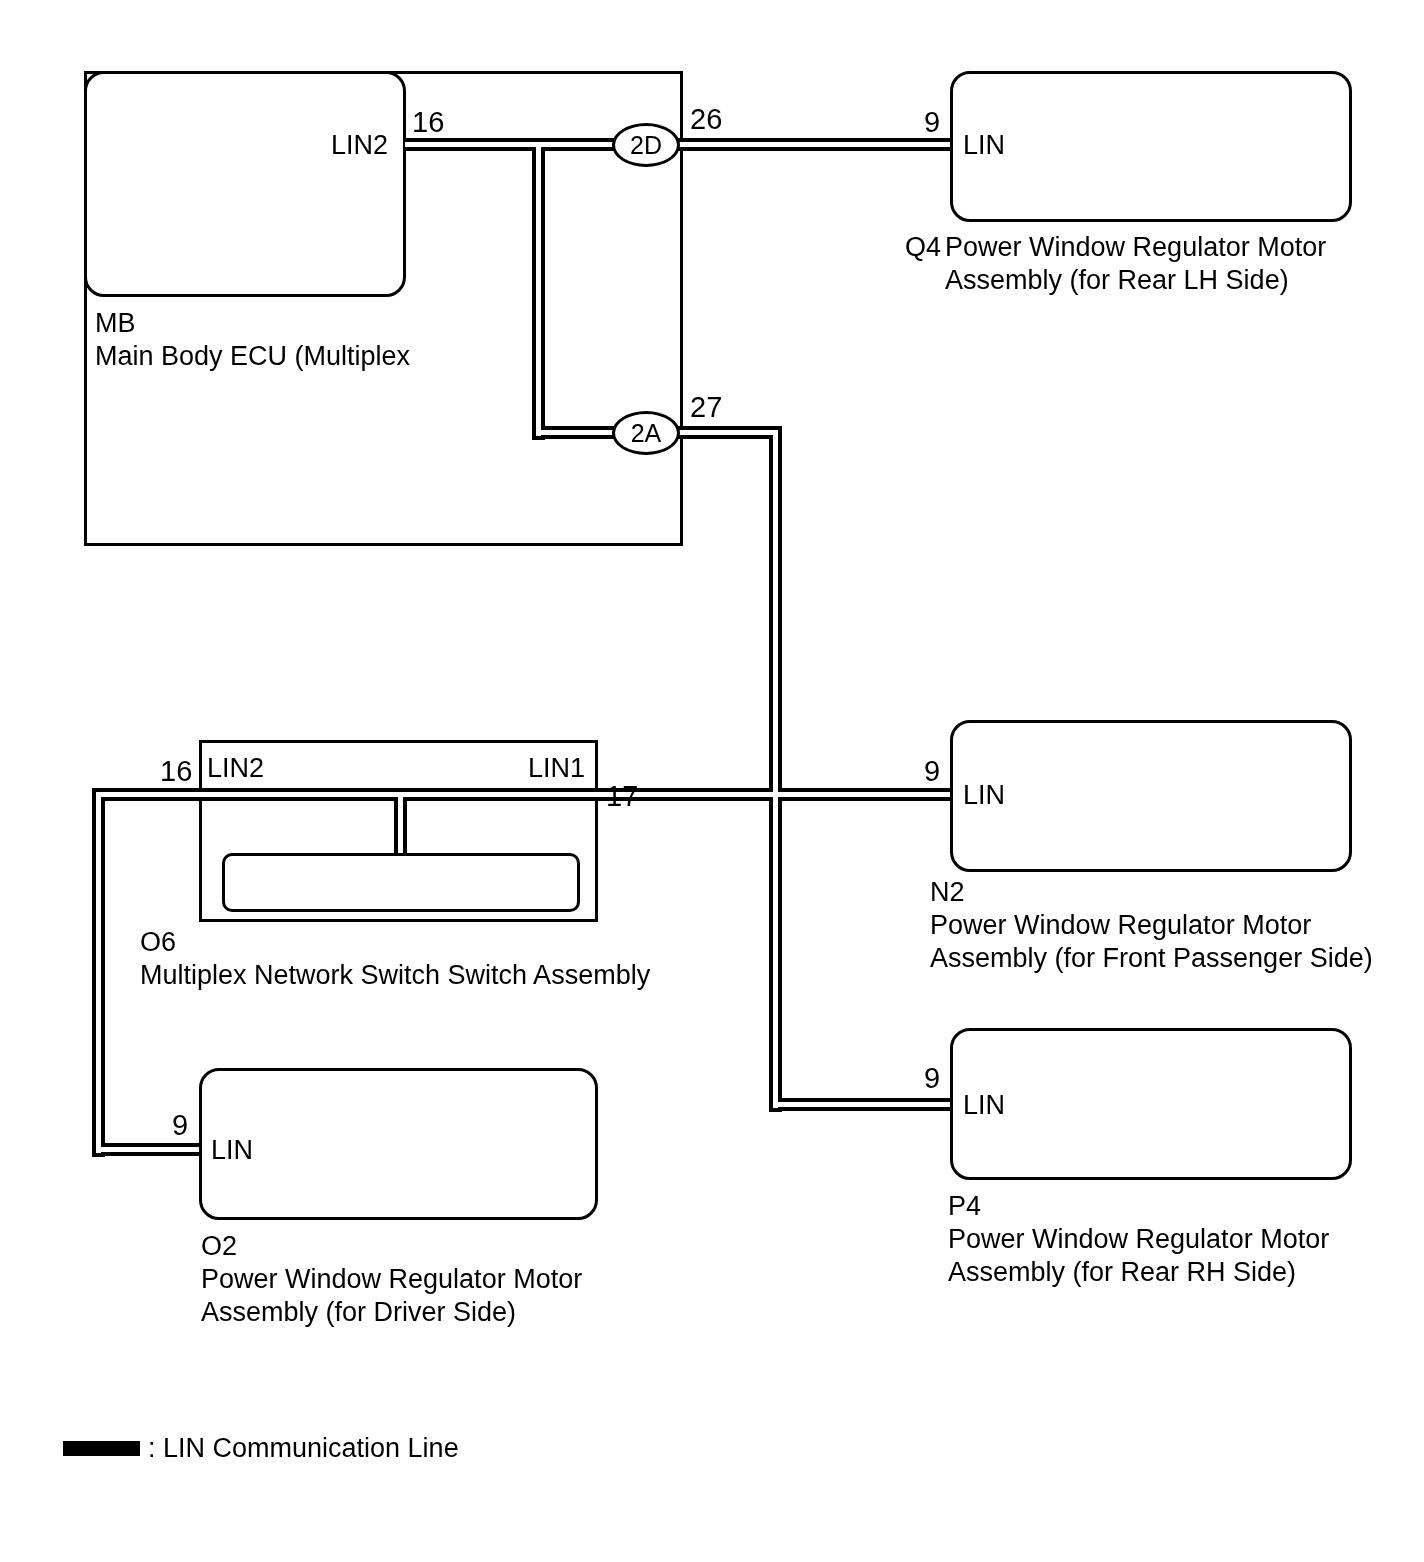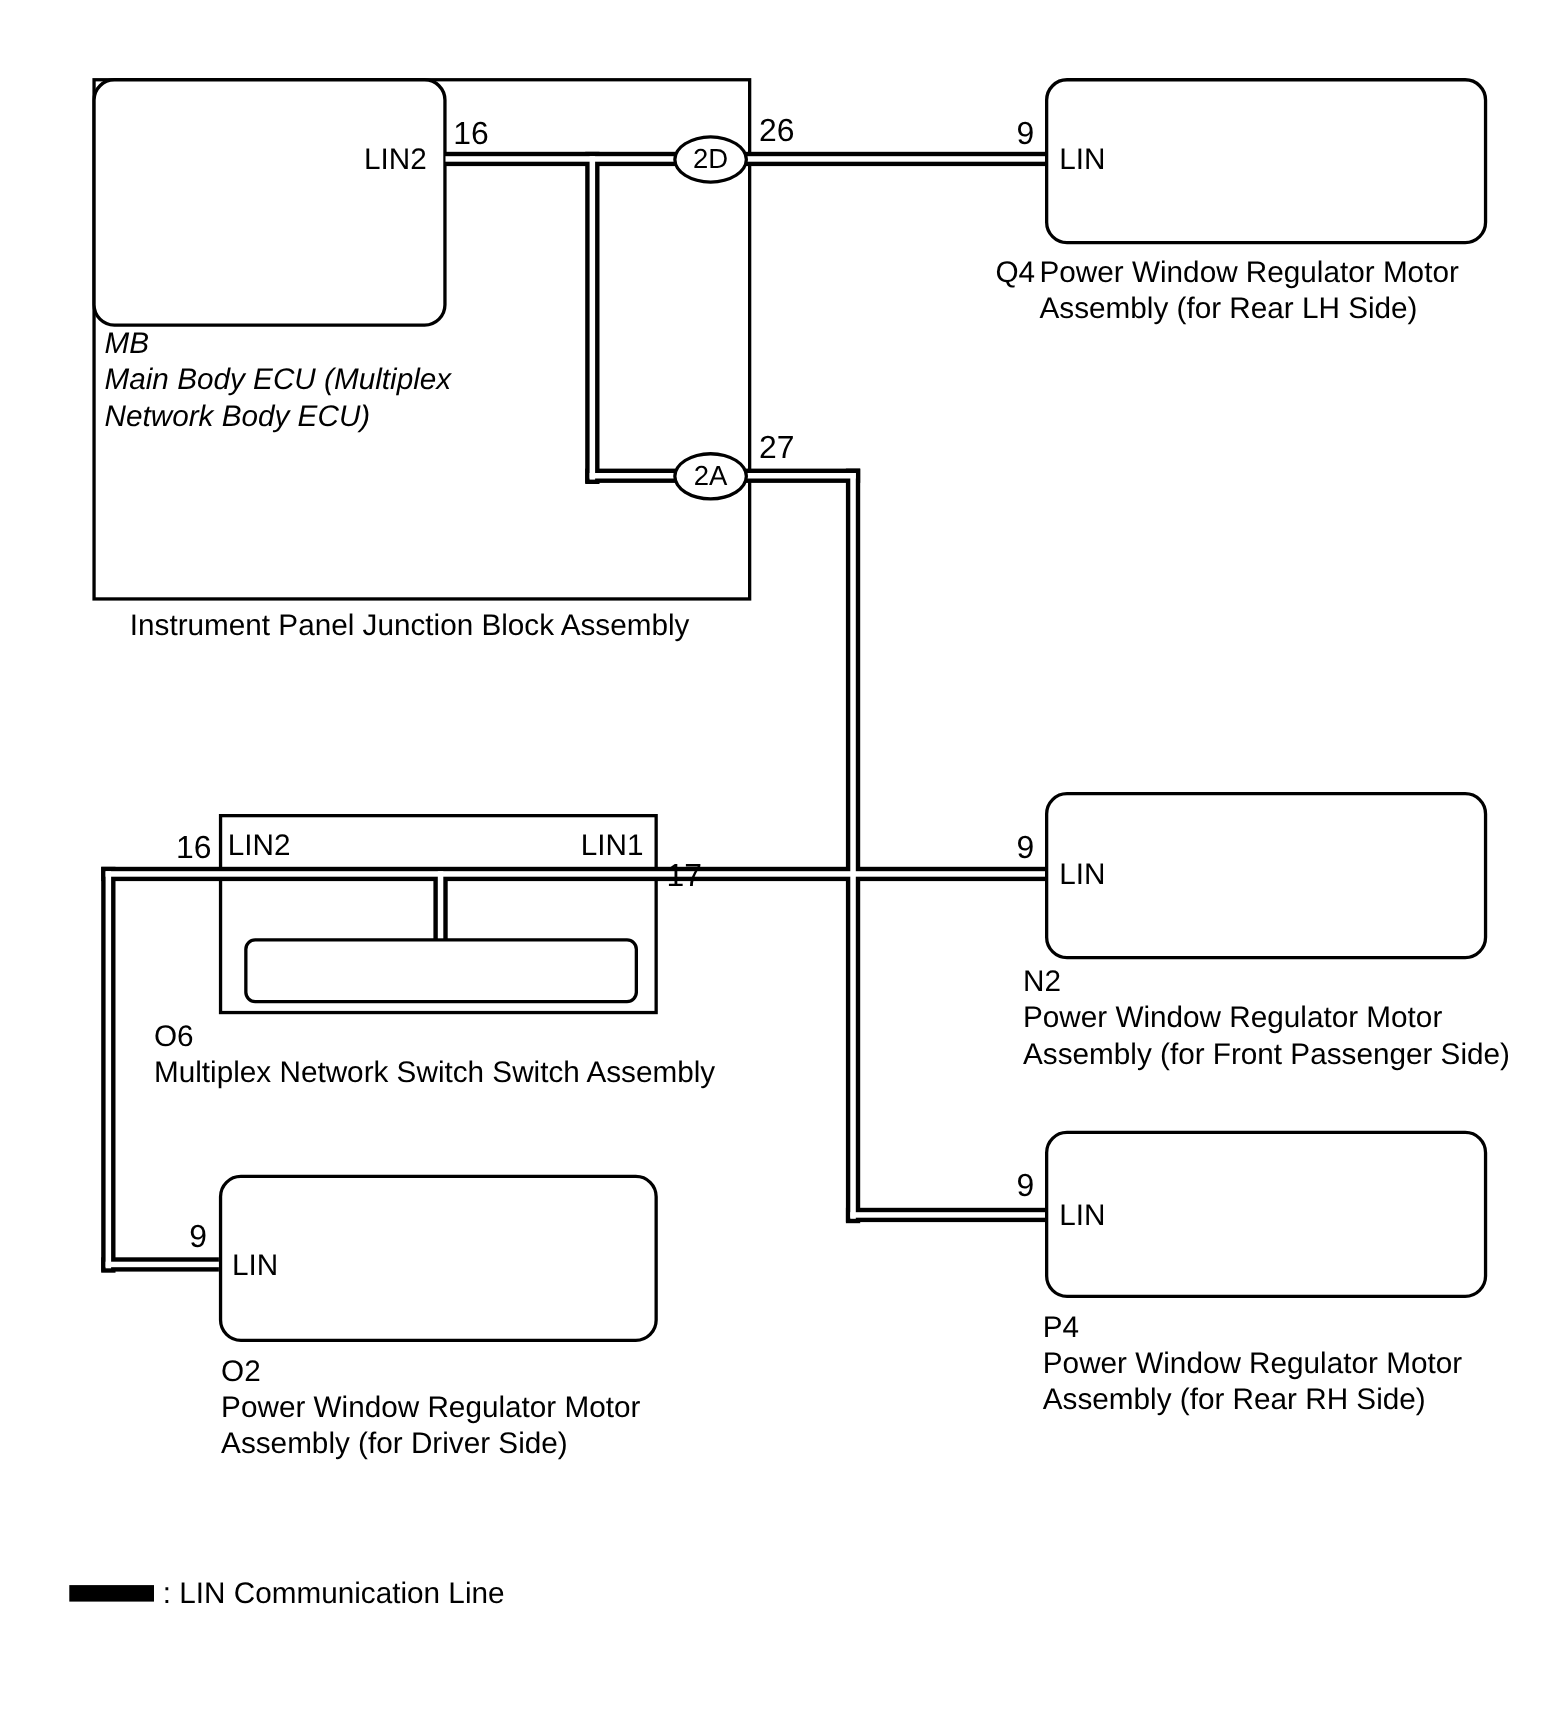--- a/index.html
+++ b/index.html
@@ -85,27 +85,25 @@
   <div class="pin" style="left:412px;top:108px;">16</div>
   <div class="pin" style="left:690px;top:105px;">26</div>
   <div class="pin" style="left:924px;top:108px;">9</div>
   <div class="pin" style="left:690px;top:393px;">27</div>
   <div class="pin" style="left:160px;top:757px;">16</div>
   <div class="pin" style="left:606px;top:757px;margin-top:25px;">17</div>
   <div class="pin" style="left:924px;top:757px;">9</div>
   <div class="pin" style="left:172px;top:1111px;">9</div>
   <div class="pin" style="left:924px;top:1064px;">9</div>
 
-  <div class="lbl" style="left:95px;top:296px;font-style:italic;">
+  <div class="lbl" style="left:95px;top:307px;">
     <div>MB</div>
     <div>Main Body ECU (Multiplex</div>
-    <div>Network Body ECU)</div>
   </div>
 
-  <div class="lbl" style="left:118px;top:552px;">Instrument Panel Junction Block Assembly</div>
 
   <div class="lbl lblrow" style="left:905px;top:231px;">
     <div>Q4</div>
     <div>
       <div>Power Window Regulator Motor</div>
       <div>Assembly (for Rear LH Side)</div>
     </div>
   </div>
 
   <div class="lbl" style="left:140px;top:926px;">

